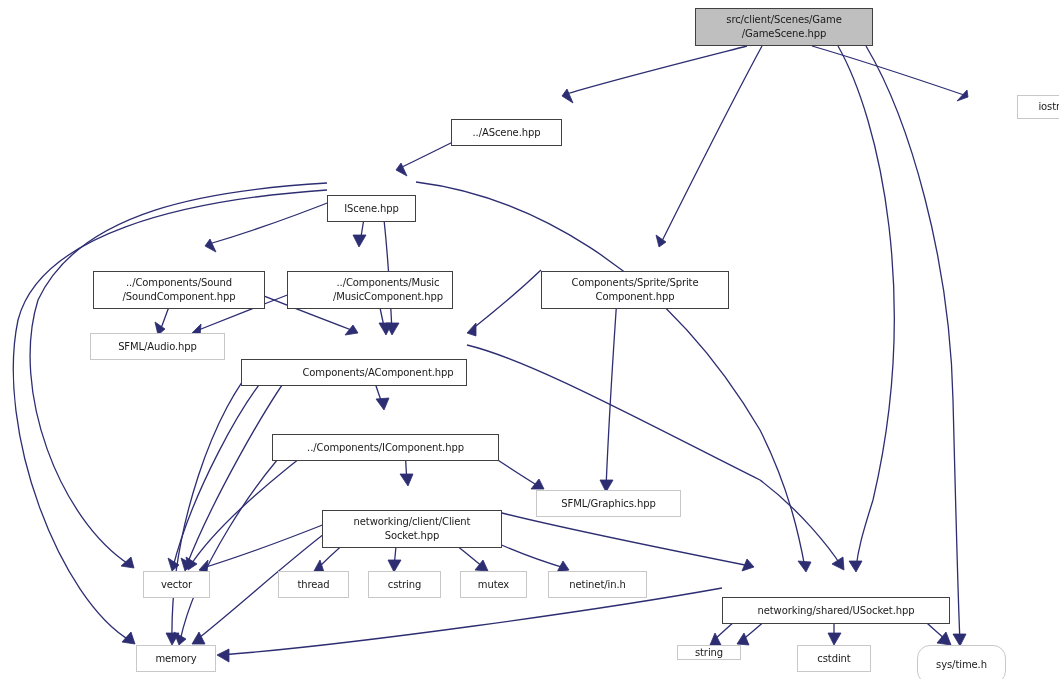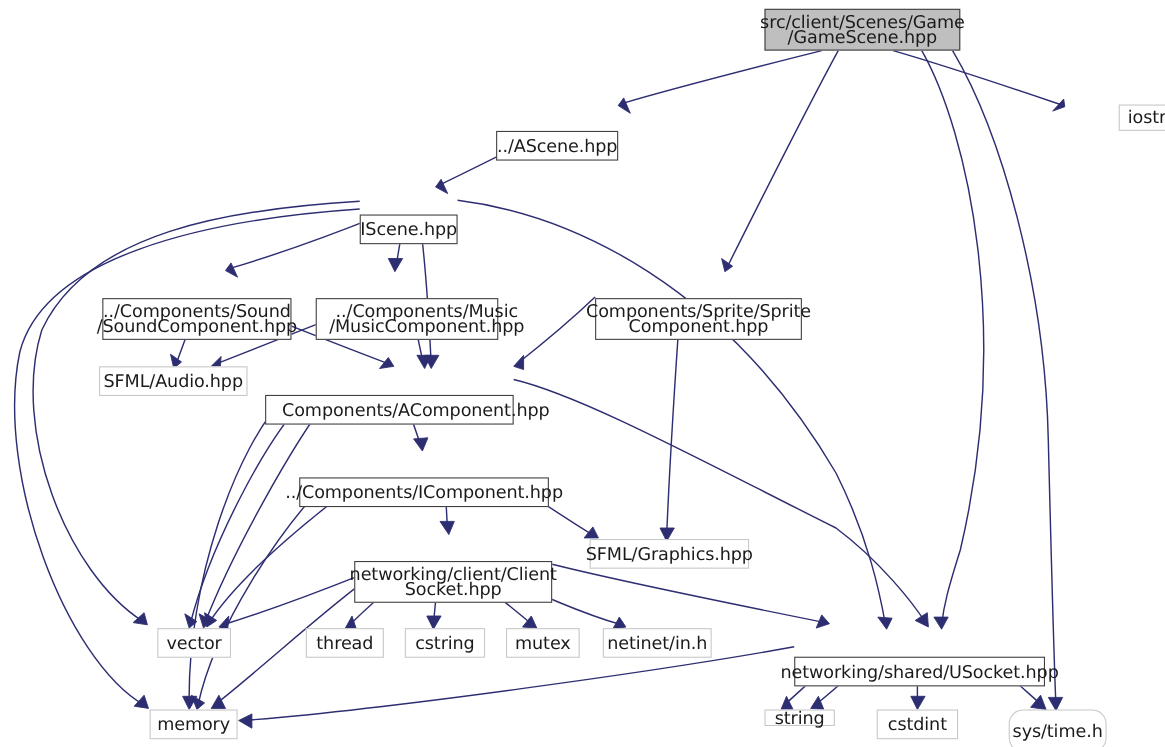--- a/index.html
+++ b/index.html
@@ -39,21 +39,21 @@
   .node-box {
     position: absolute;
     box-sizing: border-box;
     display: flex;
     align-items: center;
     justify-content: center;
     text-align: center;
     background: #ffffff;
     border: 1px solid #c8c8c8;
     color: #1a1a1a;
-    font-size: 16px;
+    font-size: 10px;
     line-height: 14px;
     white-space: pre-line;
     letter-spacing: -0.1px;
   }
   .node-box.strong {
     border: 1.6px solid #404040;
     margin-top: 26px;
   }
   .node-box.root {
     border: 1.6px solid #404040;
@@ -162,17 +162,17 @@
       <div class="node-box strong" style="left: 322px; top: 484px; width: 180px; height: 38px;">networking/client/Client
 Socket.hpp</div>
       <div class="node-box" style="left: 536px; top: 490px; width: 145px; height: 27px;">SFML/Graphics.hpp</div>
       <div class="node-box" style="left: 143px; top: 571px; width: 67px; height: 27px;">vector</div>
       <div class="node-box" style="left: 278px; top: 571px; width: 71px; height: 27px;">thread</div>
       <div class="node-box" style="left: 368px; top: 571px; width: 73px; height: 27px;">cstring</div>
       <div class="node-box" style="left: 460px; top: 571px; width: 67px; height: 27px;">mutex</div>
       <div class="node-box" style="left: 548px; top: 571px; width: 99px; height: 27px;">netinet/in.h</div>
       <div class="node-box strong" style="left: 722px; top: 571px; width: 228px; height: 27px;">networking/shared/USocket.hpp</div>
       <div class="node-box" style="left: 136px; top: 645px; width: 80px; height: 27px;">memory</div>
-      <div class="node-box" style="left: 695px; top: 645px; width: 64px; height: 15px;">string</div>
+      <div class="node-box" style="left: 677px; top: 645px; width: 64px; height: 15px;">string</div>
       <div class="node-box" style="left: 797px; top: 645px; width: 74px; height: 27px;">cstdint</div>
       <div class="node-box" style="left: 917px; top: 645px; width: 89px; height: 39px; border-radius: 13px;">sys/time.h</div>
     </div>
 </div>
 
 </body></html>

